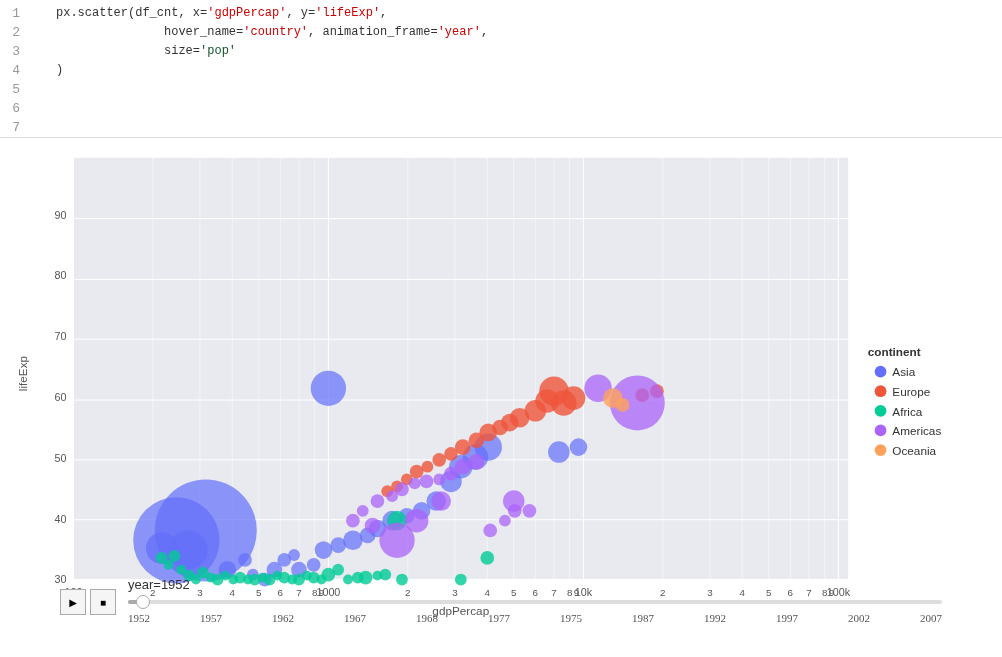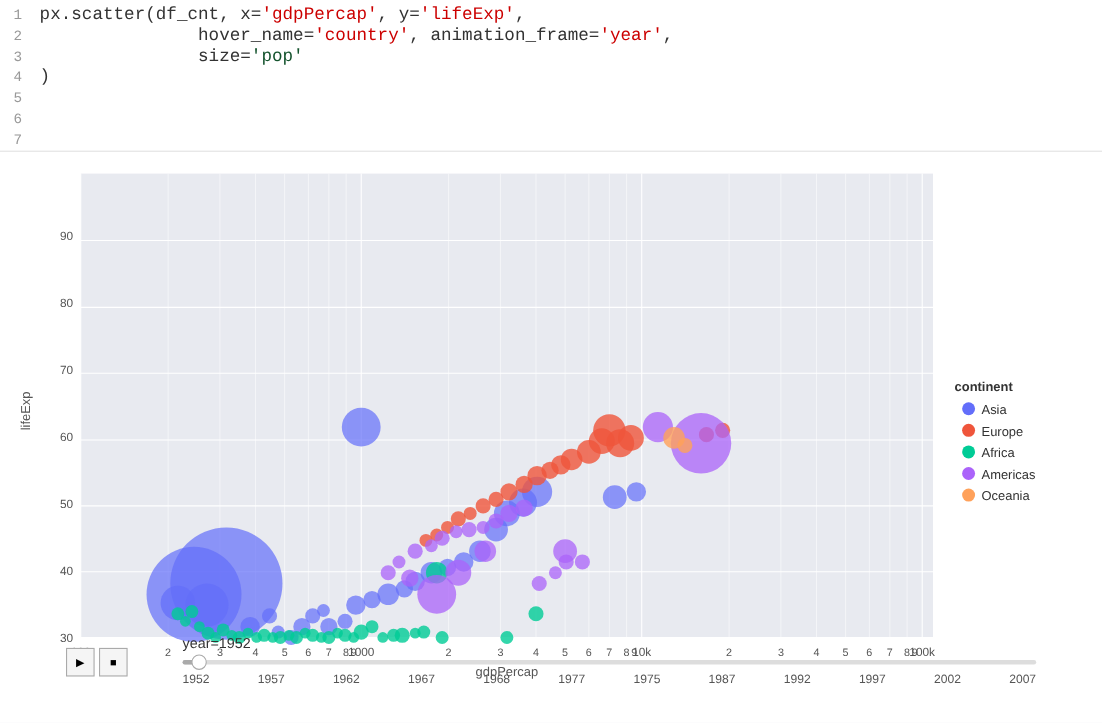--- a/index.html
+++ b/index.html
@@ -18,23 +18,24 @@
       color: #999;
       padding: 0 8px;
       text-align: right;
       font-size: 13px;
       line-height: 19px;
       min-width: 28px;
       user-select: none;
     }
     .code-content {
       padding: 0 8px;
-      font-size: 16px;
+      font-size: 12px;
       line-height: 19px;
       color: #333;
+      margin-left: 20px;
     } 
 
     
     #chart-area {
       position: relative;
       height: 519px;
       background: #fff;
       padding: 10px 0 0 0;
     }
 
@@ -69,21 +70,20 @@
       background: #f5f5f5;
       cursor: pointer;
       display: flex;
       align-items: center;
       justify-content: center;
       font-size: 10px;
     }
 
     .year-slider-container {
       flex: 1;
-      margin-left: 38px;
     }
 
     .year-label {
       font-size: 13px;
       color: #333;
       margin-bottom: 4px;
       font-family: sans-serif;
     }
 
     .slider-track {
@@ -112,21 +112,21 @@
       top: -5px;
       left: 1%;
       cursor: pointer;
     }
 
     .year-ticks {
       display: flex;
       justify-content: space-between;
       font-size: 11px;
       color: #555;
-      font-family: Liberation Sans, sans-serif;
+      font-family: Liberation Serif, serif;
       margin-top: 2px;
     }
   </style>
 </head>
 <body>
 
 <div id="code-editor">
   <div class="line-numbers">
     <div>1</div>
     <div>2</div>

